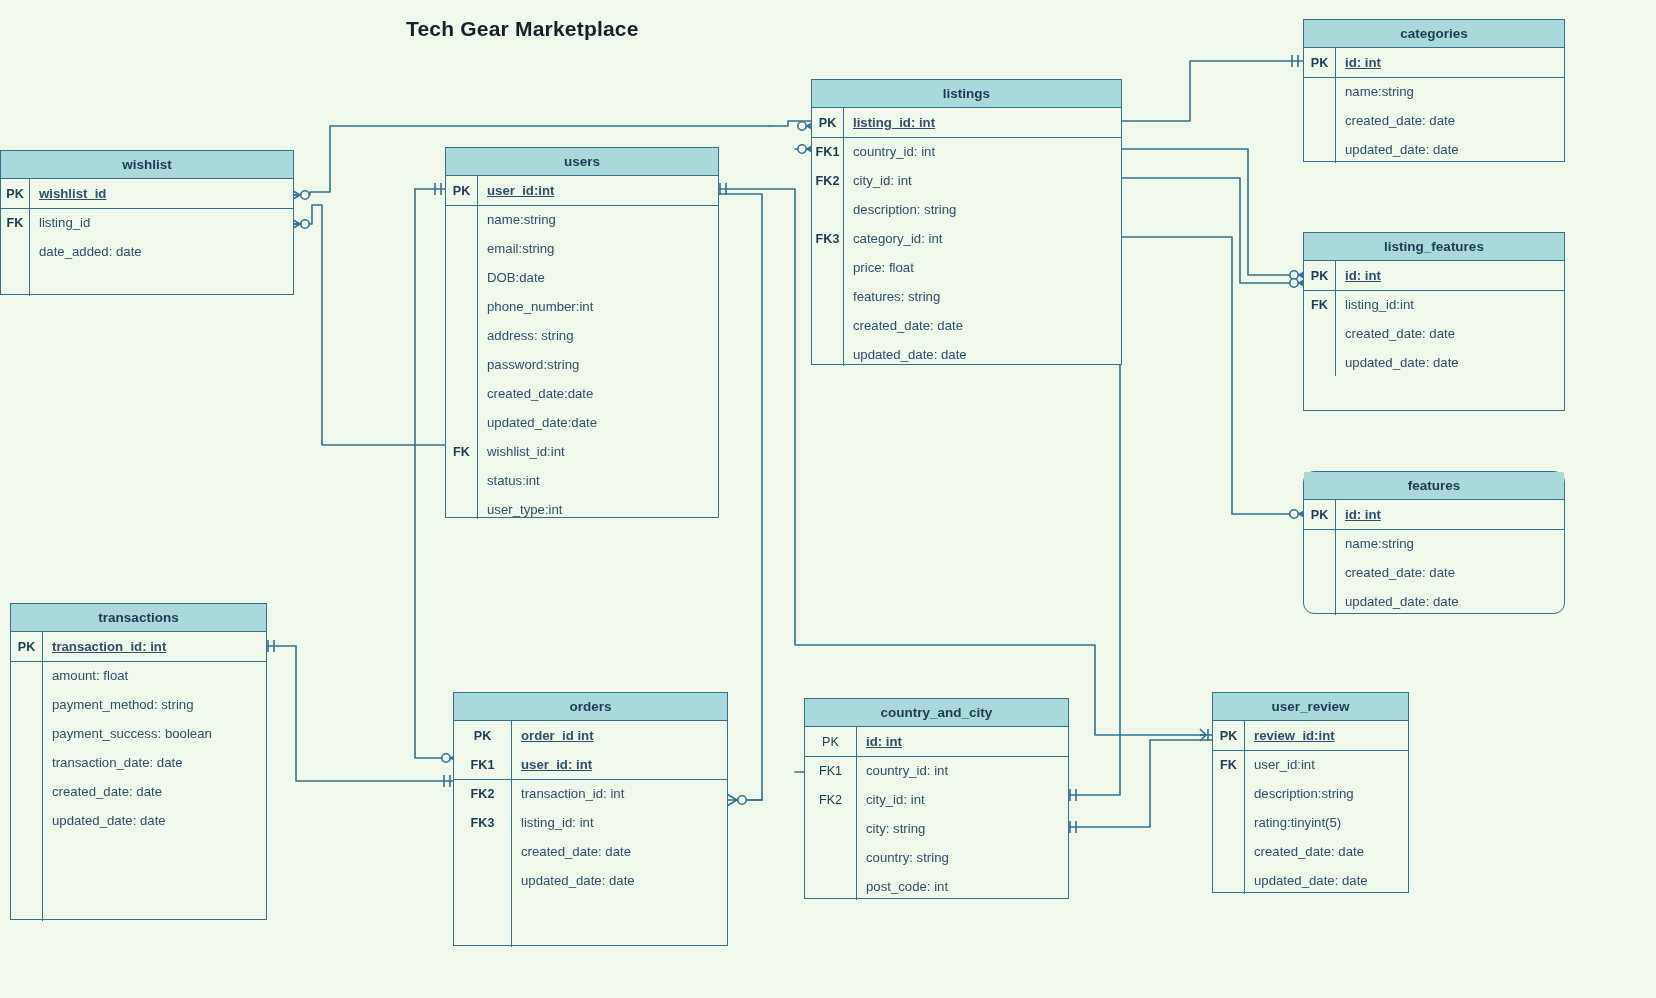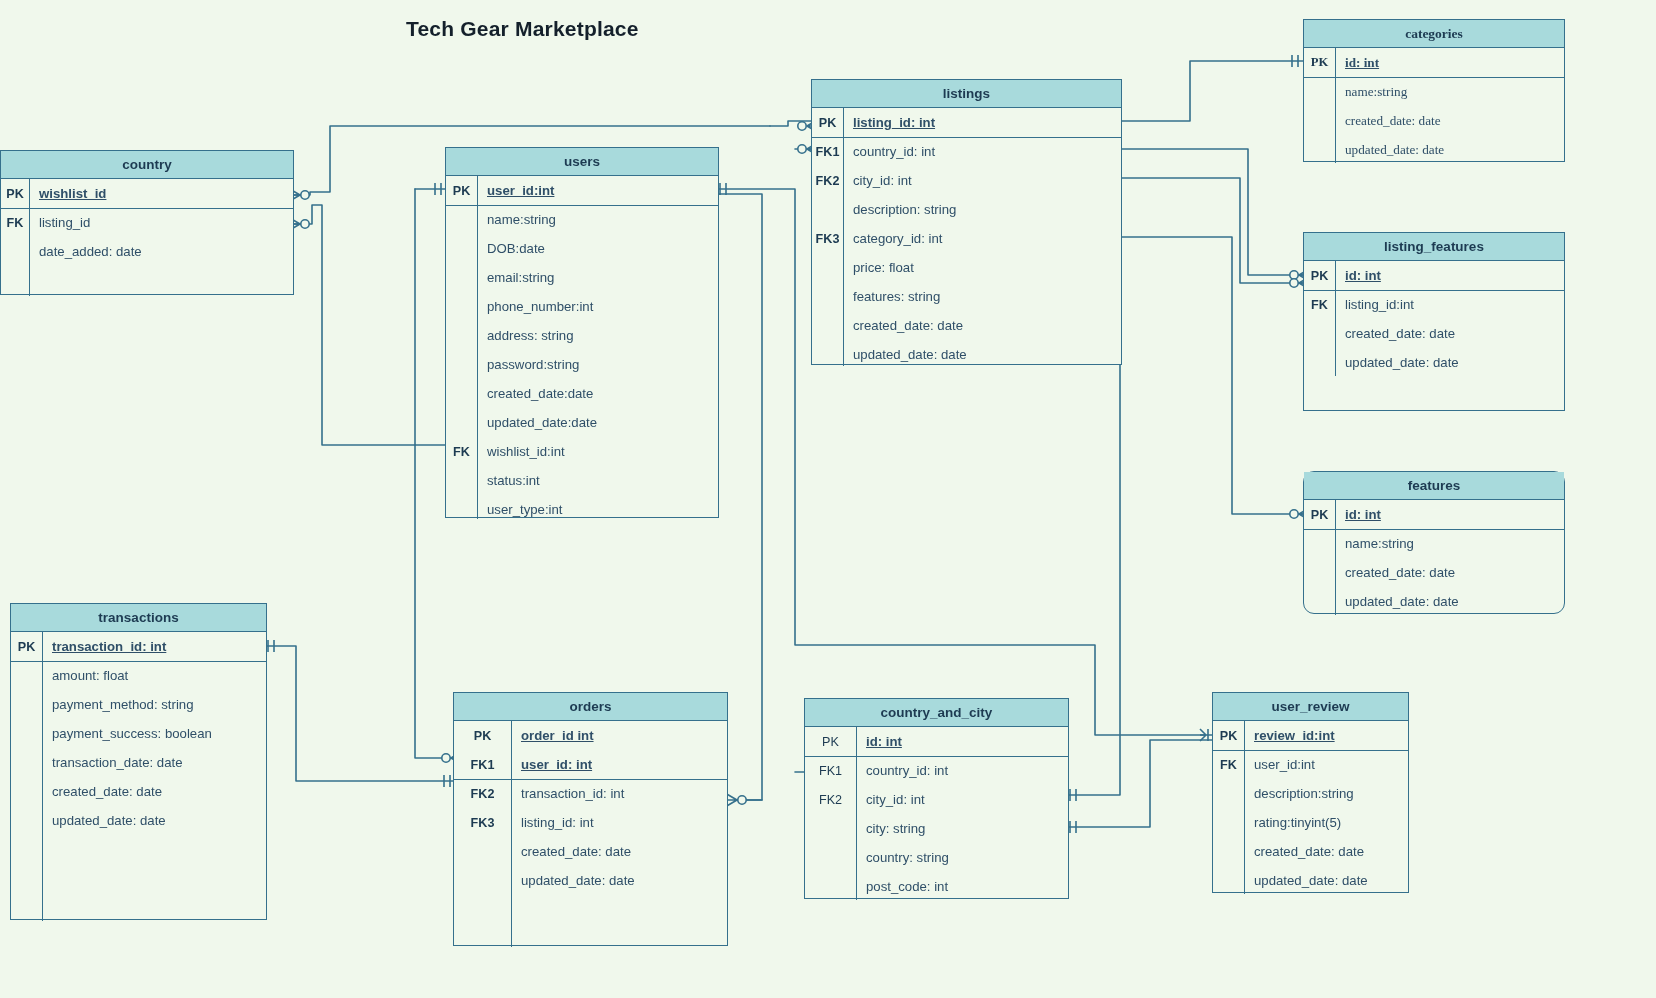--- a/index.html
+++ b/index.html
@@ -156,21 +156,21 @@
       <path d="M 1078 172 L 1078 184 M 1084 172 L 1084 184"></path>
       <circle cx="1083" cy="237" r="4.2" fill="#f0f8ec"></circle>
       <circle cx="1083" cy="121" r="4.2" fill="#f0f8ec"></circle>
 
       <path d="M 720 183 L 720 195 M 726 183 L 726 195"></path>
     </g>
   </svg>
 
   <div id="entity-layer">
       <div class="entity" style="left: 0px; top: 150px; width: 294px; height: 145px;">
-        <div class="entity-header">country</div>
+        <div class="entity-header">wishlist</div>
         <div class="entity-body" style="height: 117px;">
           <div class="keycol-rule" style="left: 28px;"></div>
           <div class="pk-rule" style="top: 29px;"></div>
           <div class="attr keyattr">
             <span class="k" style="width: 28px;">PK</span>
             <span class="n">wishlist_id</span>
           </div>
           <div class="attr">
             <span class="k" style="width: 28px;">FK</span>
             <span class="n">listing_id</span>
@@ -189,25 +189,25 @@
           <div class="attr keyattr">
             <span class="k" style="width: 31px;">PK</span>
             <span class="n">user_id:int</span>
           </div>
           <div class="attr">
             <span class="k" style="width: 31px;"></span>
             <span class="n">name:string</span>
           </div>
           <div class="attr">
             <span class="k" style="width: 31px;"></span>
+            <span class="n">email:string</span>
+          </div>
+          <div class="attr">
+            <span class="k" style="width: 31px;"></span>
             <span class="n">DOB:date</span>
-          </div>
-          <div class="attr">
-            <span class="k" style="width: 31px;"></span>
-            <span class="n">email:string</span>
           </div>
           <div class="attr">
             <span class="k" style="width: 31px;"></span>
             <span class="n">phone_number:int</span>
           </div>
           <div class="attr">
             <span class="k" style="width: 31px;"></span>
             <span class="n">address: string</span>
           </div>
           <div class="attr">
@@ -272,21 +272,21 @@
           <div class="attr">
             <span class="k" style="width: 31px;"></span>
             <span class="n">created_date: date</span>
           </div>
           <div class="attr">
             <span class="k" style="width: 31px;"></span>
             <span class="n">updated_date: date</span>
           </div>
         </div>
       </div>
-      <div class="entity" style="left: 1303px; top: 19px; width: 262px; height: 143px; font-family: Liberation Serif, serif;">
+      <div class="entity" style="left: 1303px; top: 19px; width: 262px; height: 143px;">
         <div class="entity-header">categories</div>
         <div class="entity-body" style="height: 115px;">
           <div class="keycol-rule" style="left: 31px;"></div>
           <div class="pk-rule" style="top: 29px;"></div>
           <div class="attr keyattr">
             <span class="k" style="width: 31px;">PK</span>
             <span class="n">id: int</span>
           </div>
           <div class="attr">
             <span class="k" style="width: 31px;"></span>

